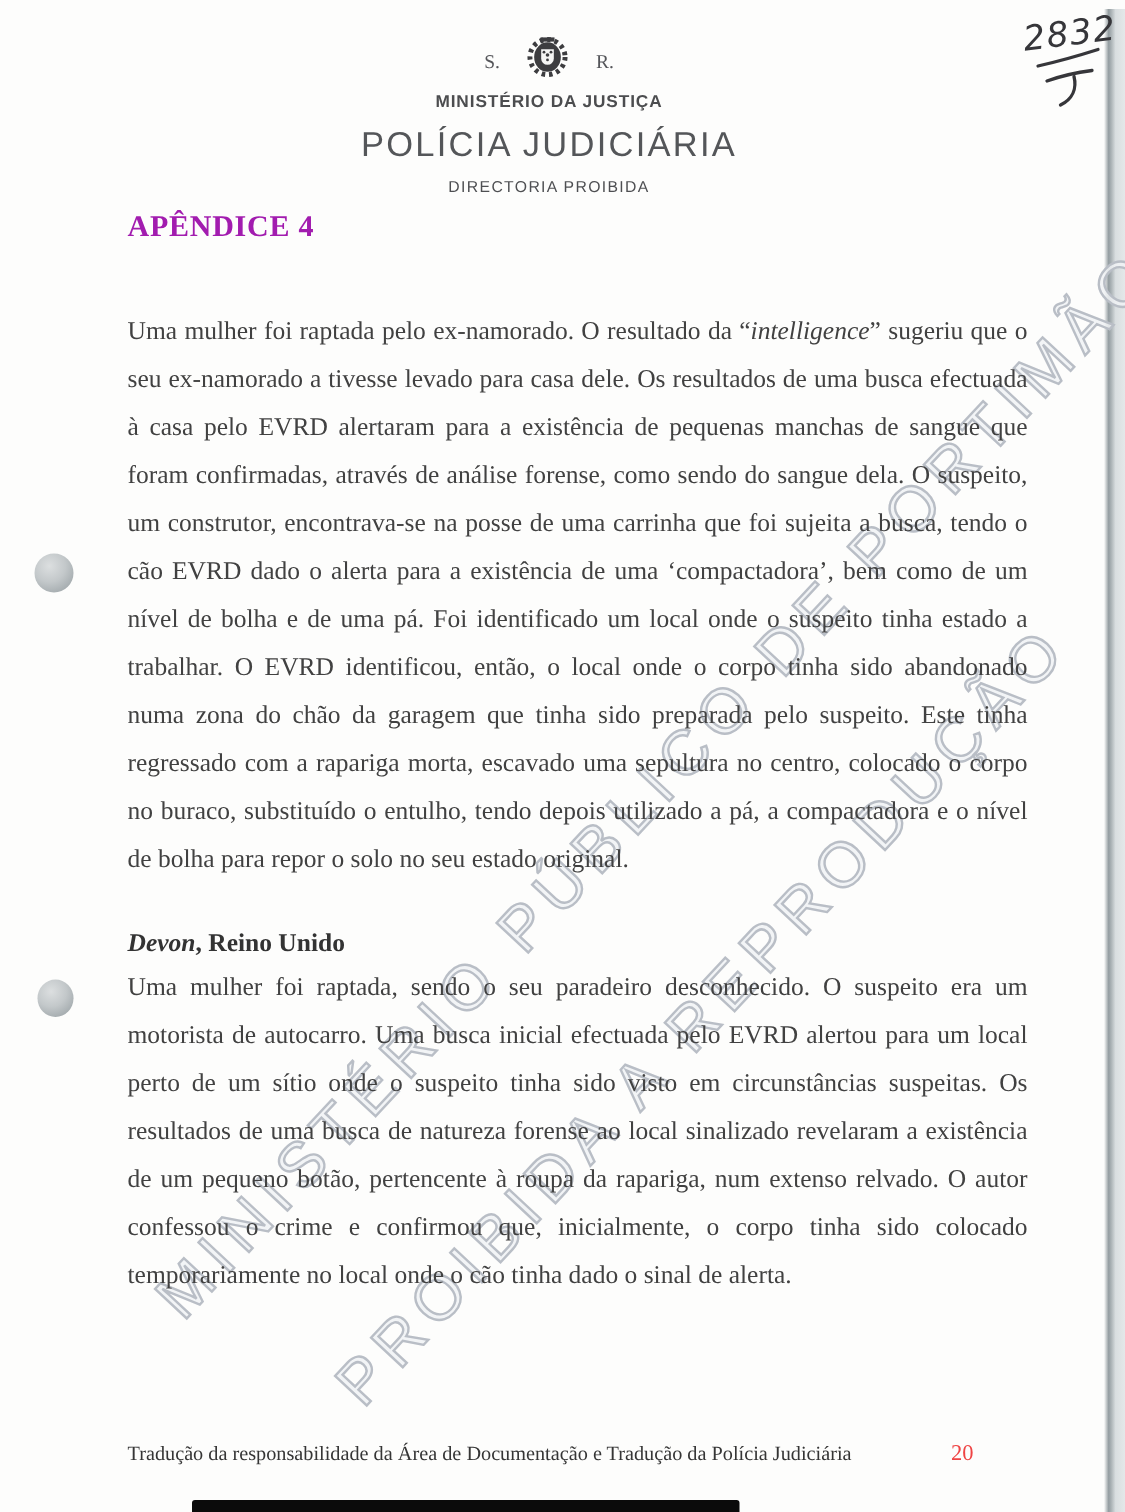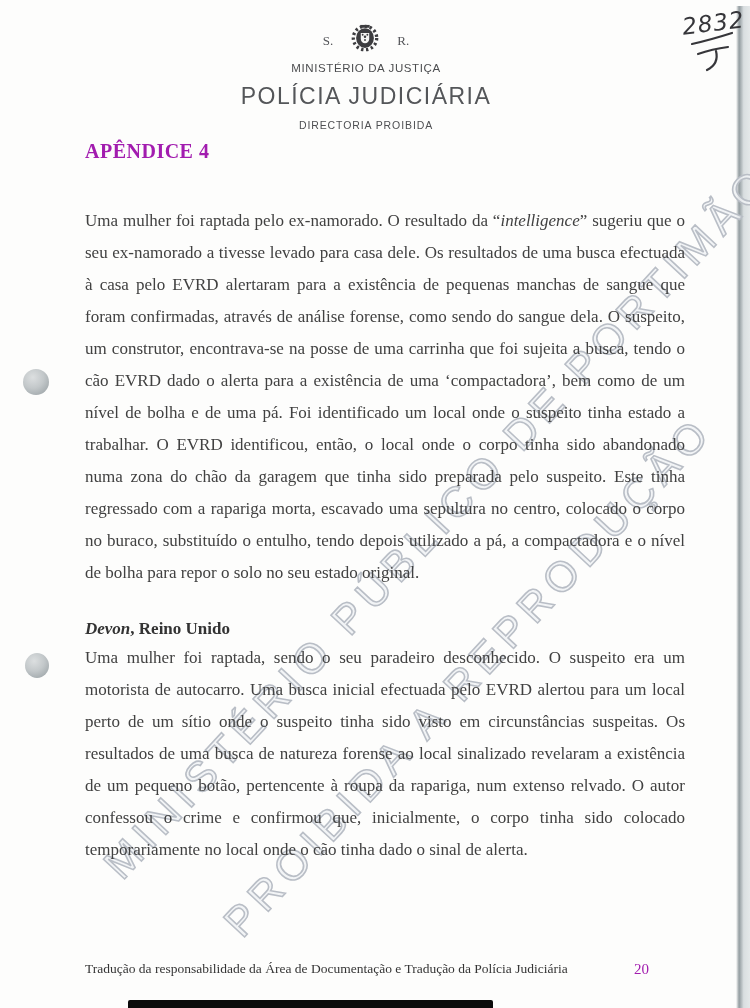--- a/index.html
+++ b/index.html
@@ -28,21 +28,21 @@
     position:absolute;left:10px;top:2px;
     font-family:"DejaVu Sans", sans-serif;font-style:italic;font-size:23px;
     transform:rotate(-7deg);letter-spacing:1px;
   }
   .handwriting svg{position:absolute;left:0;top:0;}
   
   .header-block{position:absolute;left:0;top:26px;width:732px;text-align:center;
     font-family:"Liberation Sans", sans-serif;color:#4b4c4e;}
   .crest-row{display:flex;align-items:center;justify-content:center;gap:13px;height:30px;}
   .crest-initial{font-family:"Liberation Serif", serif;font-size:13px;color:#55565a;}
-  .ministry{margin-top:6px;font-size:11.5px;font-weight:normal;letter-spacing:0.6px;color:#4c4d4f;}
+  .ministry{margin-top:6px;font-size:11.5px;font-weight:bold;letter-spacing:0.6px;color:#4c4d4f;}
   .organization{margin-top:9px;font-size:23px;letter-spacing:1.5px;color:#545659;}
   .directorate{margin-top:9px;font-size:10.5px;letter-spacing:0.9px;color:#4e4f52;}
   
   .doc-title{position:absolute;left:85px;top:140px;font-size:20px;font-weight:bold;
     letter-spacing:0.5px;color:#a21caf;z-index:2;}
   .content{position:absolute;left:85px;top:202px;width:600px;z-index:2;}
   .section-heading{font-size:17px;color:#333;}
   .paragraph{
     margin-top:3px;font-size:17px;line-height:32px;text-align:justify;
     color:#414141;
@@ -59,21 +59,21 @@
     color:rgba(240,242,244,0.85);
     -webkit-text-stroke:1.6px #b9bec6;
     transform-origin:0 50%;transform:rotate(-47deg);
     pointer-events:none;
   }
   .wm-1{left:112px;top:848px;}
   .wm-2{left:232px;top:906px;}
   
   .footer{position:absolute;left:85px;top:961px;width:600px;
     font-size:13.5px;color:#353535;z-index:2;}
-  .page-number{position:absolute;left:634px;top:961px;font-size:15px;color:#a21caf;z-index:2;}
+  .page-number{position:absolute;left:634px;top:961px;font-size:15px;color:#ef4444;z-index:2;}
 </style>
 </head>
 <body>
 
 <div class="page">
 
   <div class="watermark-line wm-1">MINISTÉRIO PÚBLICO DE PORTIMÃO</div>
   <div class="watermark-line wm-2">PROIBIDA A REPRODUÇÃO</div>
 
   <div class="scan-edge-right"></div>

